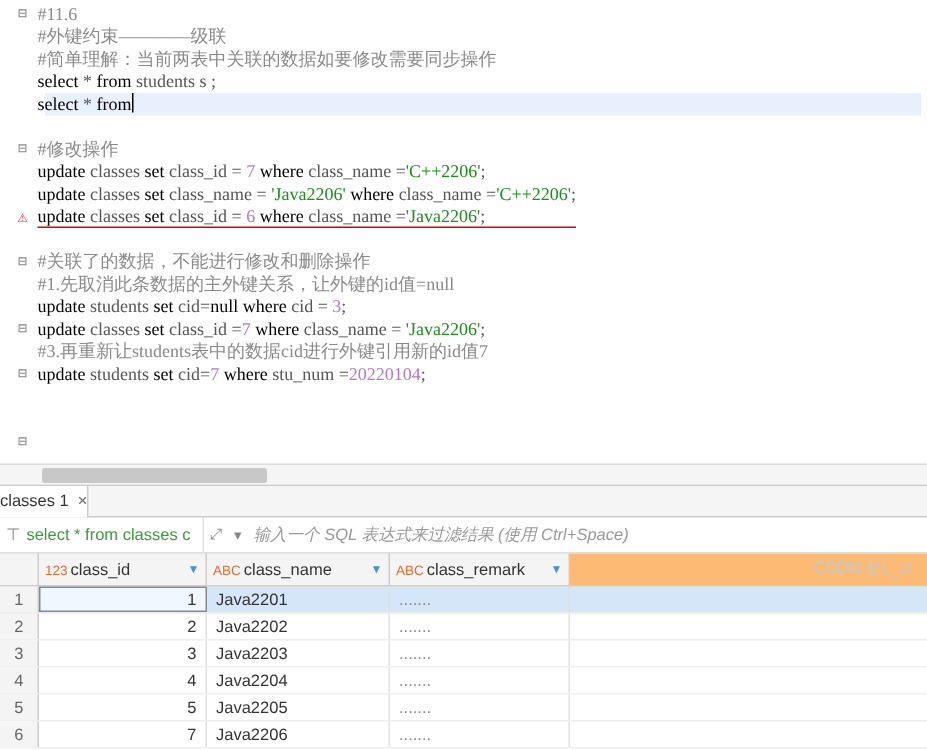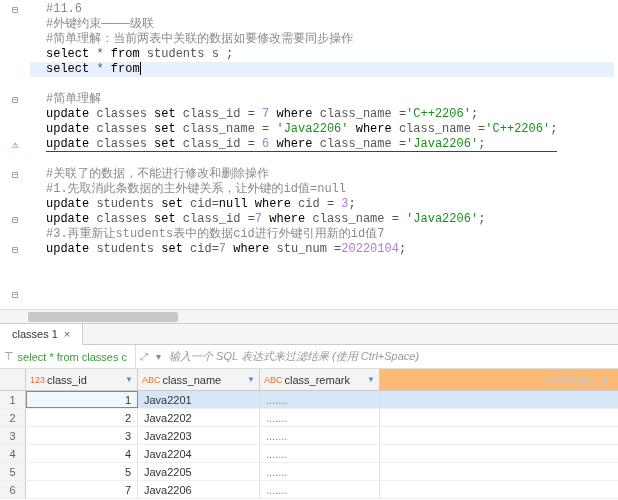--- a/index.html
+++ b/index.html
@@ -1,35 +1,35 @@
 <!DOCTYPE html>
 <html><head>
 <meta charset="utf-8">
 <style>
 * { margin: 0; padding: 0; box-sizing: border-box; }
 body { font-family: Consolas, Monaco, monospace; font-size: 12px; background: #fff; width: 618px; height: 500px; overflow: hidden; color: #333; }
 .editor { height: 323px; overflow: hidden; position: relative; }
 .gutter { position: absolute; left: 0; top: 2px; width: 30px; }
 .gutter .fold { color: #888; font-size: 10px; text-align: center; line-height: 15px; height: 15px; cursor: pointer; }
 .gutter .warn { color: #d33; font-size: 11px; text-align: center; }
-.code { position: absolute; left: 46px; top: 2px; font-family: Liberation Mono, monospace; line-height: 15px; }
+.code { position: absolute; left: 25px; top: 2px; font-family: Liberation Serif, serif; line-height: 15px; }
 .line { white-space: pre; height: 15px; display: flex; }
 .hl { position: absolute; background: #e8f0fe; height: 15px; left: 30px; right: 4px; z-index: -1; }
 .c-cm { color: #8a8a8a; }
 .c-kw { color: #000000; }
 .c-op { color: #555; }
 .c-id { color: #555; }
 .c-str { color: #1a8f1a; }
 .c-num { color: #b477d6; }
 .underline-red { border-bottom: 1px solid #d00; }
 .cursor { display: inline-block; width: 1px; height: 13px; background: #000; vertical-align: middle; }
 .scrollbar-h { position: absolute; bottom: 0; left: 0; right: 0; height: 14px; background: #f5f5f5; border-top: 1px solid #ddd; }
 .scroll-thumb { position: absolute; left: 28px; top: 2px; height: 10px; width: 150px; background: #c8c8c8; border-radius: 2px; }
 .tabs { height: 22px; border-top: 1px solid #ccc; border-bottom: 1px solid #ccc; background: #f5f5f5; display: flex; align-items: center; }
-.tab { padding: 3px 12px; background: #fff; border-right: 1px solid #ccc; font-family: Tahoma, sans-serif; font-size: 11px; display: flex; align-items: center; gap: 6px; height: 21px; }
+.tab { padding: 3px 0; background: #fff; border-right: 1px solid #ccc; font-family: Tahoma, sans-serif; font-size: 11px; display: flex; align-items: center; gap: 6px; height: 21px; }
 .tab-close { cursor: pointer; color: #666; font-size: 11px; }
 .filter-row { display: flex; align-items: center; height: 24px; border-bottom: 1px solid #ddd; font-family: Tahoma, sans-serif; font-size: 11px; }
 .sql-preview { color: #3a9c3a; padding: 0 8px 0 4px; border-right: 1px solid #ddd; height: 100%; display: flex; align-items: center; }
 .filter-icon { padding: 0 4px; color: #888; font-size: 10px; }
 .filter-input { flex: 1; color: #999; font-style: italic; padding-left: 4px; }
 .grid { font-family: Tahoma, sans-serif; font-size: 11px; }
 .grid-hdr { display: flex; height: 22px; border-bottom: 1px solid #ccc; background: #fdba74; }
 .gh { border-right: 1px solid #ccc; display: flex; align-items: center; padding: 0 4px; position: relative; background: #f4f4f4; }
 .gh0 { width: 26px; }
 .gh1 { width: 112px; }
@@ -74,21 +74,21 @@
       <div class="fold"></div>
     <div class="fold">⊟</div>
   </div>
   <div class="code">
     <div class="line"><span class="c-cm">#11.6</span></div>
     <div class="line"><span class="c-cm">#外键约束————级联</span></div>
     <div class="line"><span class="c-cm">#简单理解：当前两表中关联的数据如要修改需要同步操作</span></div>
     <div class="line"><span class="c-kw">select</span><span class="c-op"> * </span><span class="c-kw">from</span><span class="c-id"> students s ;</span></div>
     <div class="line"><span class="c-kw">select</span><span class="c-op"> * </span><span class="c-kw">from</span><span class="cursor"></span></div>
     <div class="line"></div>
-    <div class="line"><span class="c-cm">#简单理解</span></div>
+    <div class="line"><span class="c-cm">#修改操作</span></div>
     <div class="line"><span class="c-kw">update</span><span class="c-id"> classes </span><span class="c-kw">set</span><span class="c-id"> class_id = </span><span class="c-num">7</span><span class="c-kw"> where</span><span class="c-id"> class_name =</span><span class="c-str">'C++2206'</span><span class="c-id">;</span></div>
     <div class="line"><span class="c-kw">update</span><span class="c-id"> classes </span><span class="c-kw">set</span><span class="c-id"> class_name = </span><span class="c-str">'Java2206'</span><span class="c-kw"> where</span><span class="c-id"> class_name =</span><span class="c-str">'C++2206'</span><span class="c-id">;</span></div>
     <div class="line underline-red"><span class="c-kw">update</span><span class="c-id"> classes </span><span class="c-kw">set</span><span class="c-id"> class_id = </span><span class="c-num">6</span><span class="c-kw"> where</span><span class="c-id"> class_name =</span><span class="c-str">'Java2206'</span><span class="c-id">;</span></div>
     <div class="line"></div>
     <div class="line"><span class="c-cm">#关联了的数据，不能进行修改和删除操作</span></div>
     <div class="line"><span class="c-cm">#1.先取消此条数据的主外键关系，让外键的id值=null</span></div>
     <div class="line"><span class="c-kw">update</span><span class="c-id"> students </span><span class="c-kw">set</span><span class="c-id"> cid=</span><span class="c-kw">null</span><span class="c-kw"> where</span><span class="c-id"> cid = </span><span class="c-num">3</span><span class="c-id">;</span></div>
     <div class="line"><span class="c-kw">update</span><span class="c-id"> classes </span><span class="c-kw">set</span><span class="c-id"> class_id =</span><span class="c-num">7</span><span class="c-kw"> where</span><span class="c-id"> class_name = </span><span class="c-str">'Java2206'</span><span class="c-id">;</span></div>
     <div class="line"><span class="c-cm">#3.再重新让students表中的数据cid进行外键引用新的id值7</span></div>
     <div class="line"><span class="c-kw">update</span><span class="c-id"> students </span><span class="c-kw">set</span><span class="c-id"> cid=</span><span class="c-num">7</span><span class="c-kw"> where</span><span class="c-id"> stu_num =</span><span class="c-num">20220104</span><span class="c-id">;</span></div>

